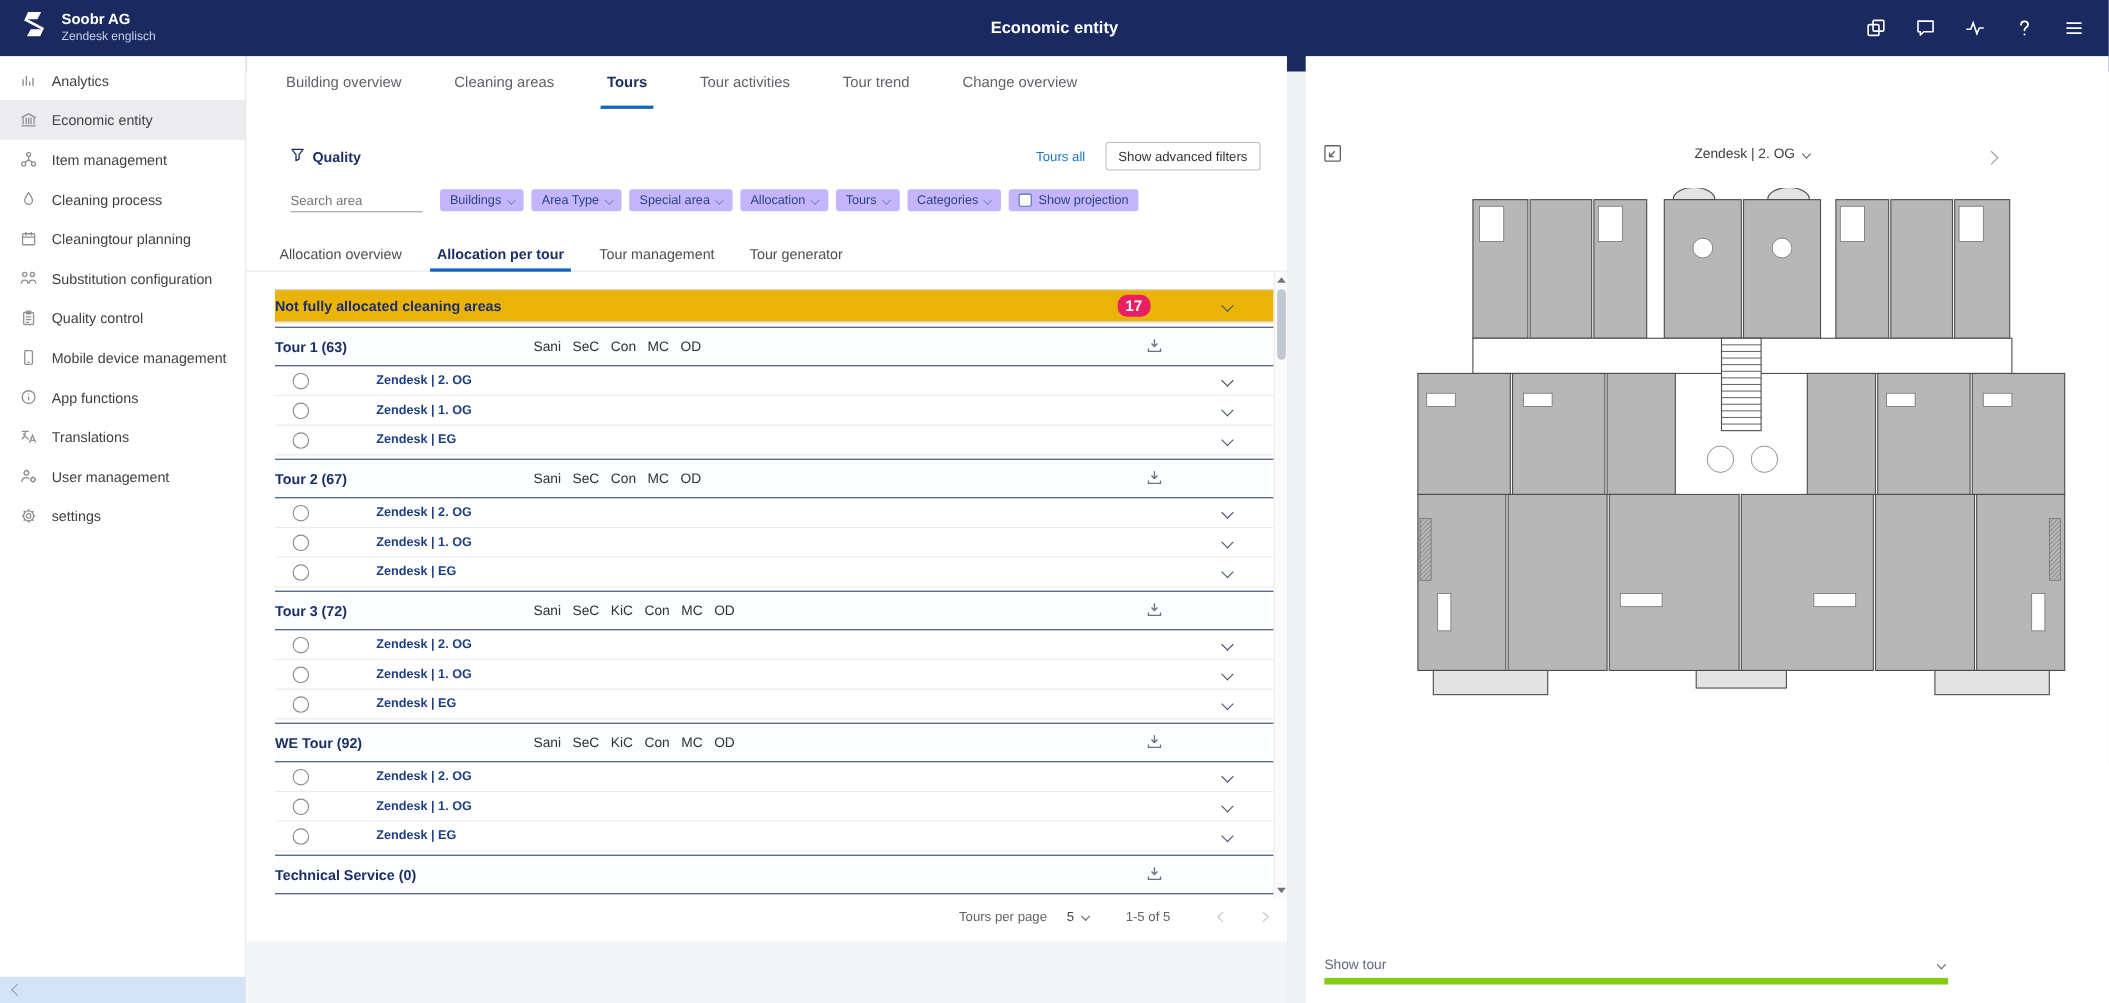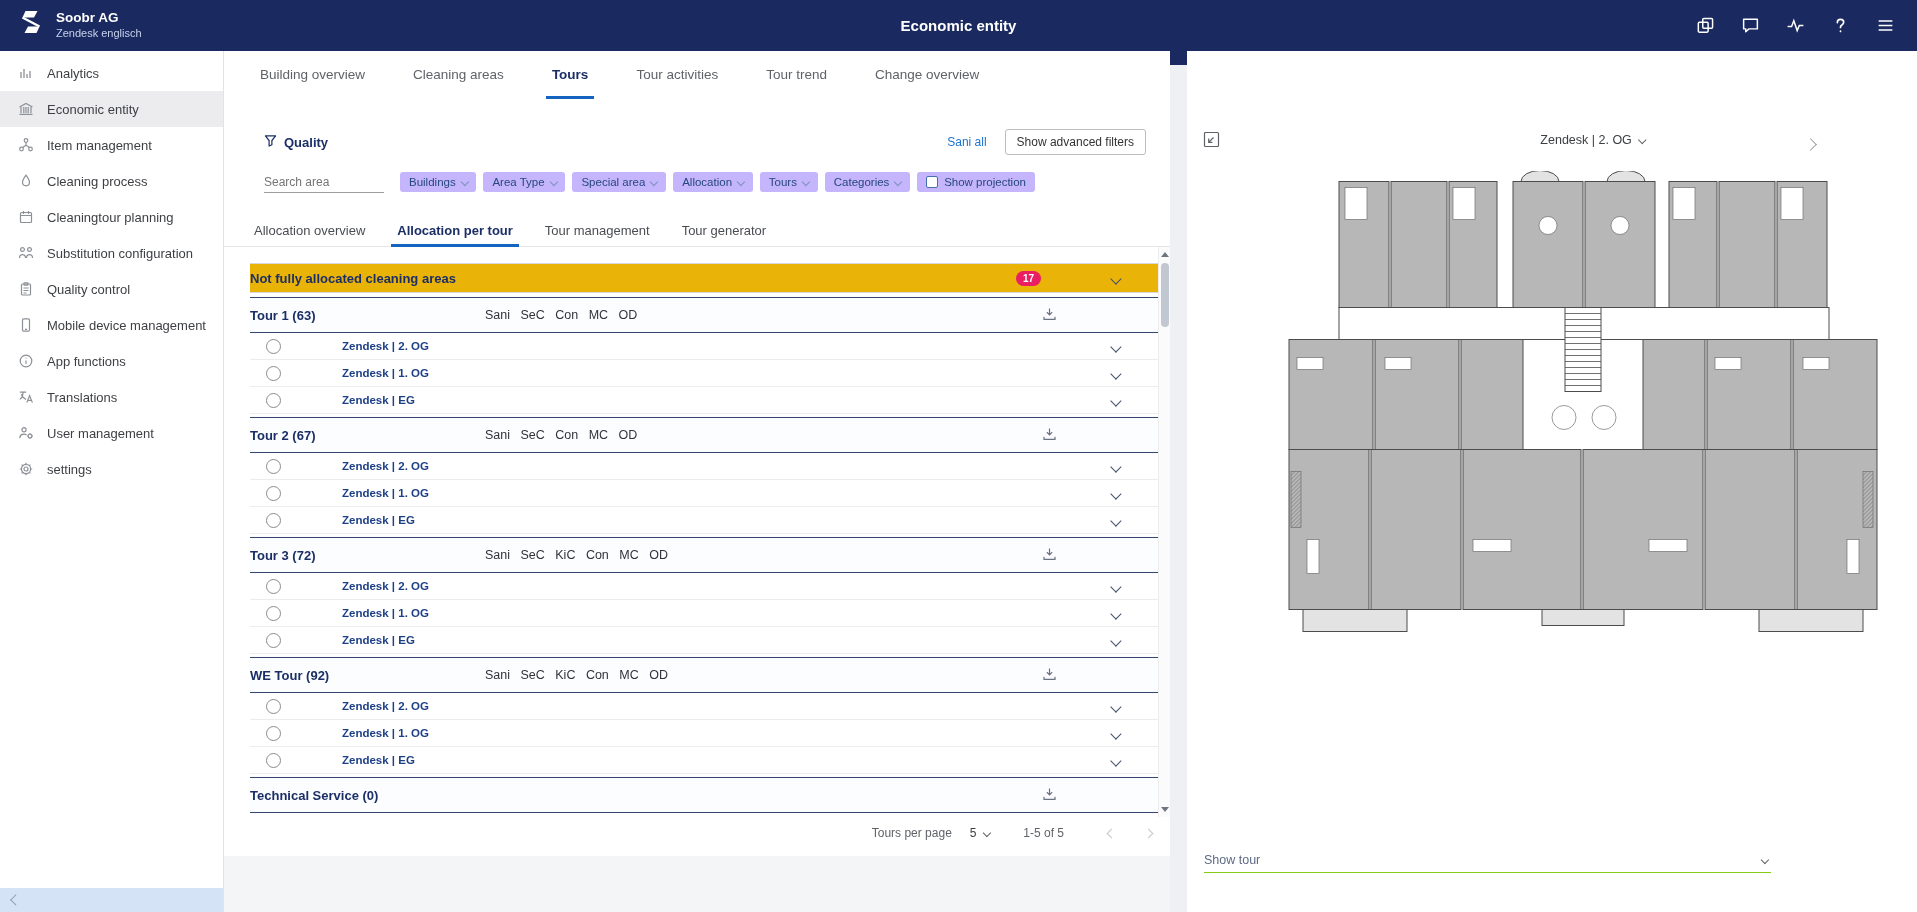--- a/index.html
+++ b/index.html
@@ -59,21 +59,21 @@
     display:flex; padding-left:14px; }
   .subtab { padding:0 16px; line-height:32px; font-size:13px; color:#4a4d52; position:relative; cursor:pointer; }
   .subtab.active { color:#1b2f66; font-weight:bold; }
   .subtab.active::after { content:""; position:absolute; left:10px; right:10px; bottom:-1px; height:3px; background:#1565c0; }
 
   
   .list { position:absolute; left:26px; top:196px; width:908px; height:570px; overflow:hidden; }
   .row-head { height:30px; margin:16px 0 4px 0; position:relative; display:flex; align-items:center;
     border-top:1px solid #d4d7de; border-bottom:1px solid #d4d7de; background:#eab308; cursor:pointer; }
   .row-head .title { margin-left:0; font-size:13px; font-weight:bold; color:#1b2f66; }
-  .badge { position:absolute; left:766px; background:#e91e63; color:#fff; font-size:10px; font-weight:bold;
+  .badge { position:absolute; left:766px; background:#e91e63; color:#fff; font-size:14px; font-weight:bold;
     border-radius:9px; padding:2px 7px; }
   .sec-head { height:36px; margin-top:3px; position:relative; display:flex; align-items:center;
     border-top:1px solid #35456f; border-bottom:1px solid #35456f; background:#fcfdff; }
   .sec-title { font-size:13px; font-weight:bold; color:#1b2f66; }
   .sec-tags { position:absolute; left:235px; font-size:12.5px; color:#2f343c; word-spacing:7px; }
   .dl { position:absolute; left:792px; top:9px; cursor:pointer; display:flex; }
   .head-chev { position:absolute; left:862px; cursor:pointer; }
   .sub-row { height:27px; position:relative; border-bottom:1px solid #ececec; display:flex; align-items:center; cursor:pointer; }
   .radio { position:absolute; left:16px; width:15px; height:15px; border:1.6px solid #8b8b8b; border-radius:50%;
     background:#fff; cursor:pointer; }
@@ -96,22 +96,22 @@
   .pg-next { margin-left:30px; cursor:default; }
   .footer-gray { position:absolute; left:0; right:0; bottom:0; height:56px; background:#f4f5f7; }
 
   
   .rightpanel { position:absolute; left:1187px; top:51px; bottom:0; width:730px; background:#fff; }
   .expand-btn { position:absolute; left:16px; top:80px; cursor:pointer; display:flex; }
   .floor-select { position:absolute; left:406px; top:82px; transform:translateX(-50%); display:flex;
     align-items:center; gap:8px; font-size:12.5px; color:#3c4043; cursor:pointer; white-space:nowrap; }
   .panel-next { position:absolute; left:619px; top:84px; cursor:pointer; }
   .plan { position:absolute; left:72px; top:120px; }
-  .show-tour { position:absolute; left:17px; top:796px; width:567px; height:26px;
-    border-bottom:1px solid #84cc16; font-size:12.5px; color:#5e6b85; cursor:pointer; }
+  .show-tour { position:absolute; left:17px; top:818px; width:567px; height:26px;
+    border-bottom:6px solid #84cc16; font-size:12.5px; color:#5e6b85; cursor:pointer; }
   .show-tour .lbl { position:absolute; left:0; bottom:5px; }
   .show-tour .caret { position:absolute; right:3px; bottom:9px; }
 </style>
 </head>
 <body>
 
 <div class="topbar">
   <div class="brand">
     <span>
       <svg width="30" height="28" viewBox="0 0 30 28">
@@ -288,21 +288,21 @@
   </div>
 
   <div class="filter-row1">
     <span class="filter-label">
       <span>
         <svg width="13" height="13" viewBox="0 0 14 14" fill="none" stroke="#1b2f66" stroke-width="1.3">
           <path d="M1.5 2h11L8.5 7v4.5l-3 1.5V7z" stroke-linejoin="round"></path>
           </svg></span>
       <span>Quality</span>
     </span>
-    <span class="clear-all">Sani all</span>
+    <span class="clear-all">Tours all</span>
     <button class="adv-btn">Show advanced filters</button>
   </div>
 
   <div class="filter-row2">
     <input class="search-input" type="text" placeholder="Search area" style="">
     <span class="chip">
       <span>Buildings</span>
         <i class="chev down tiny"></i>
       </span>
     <span class="chip">

